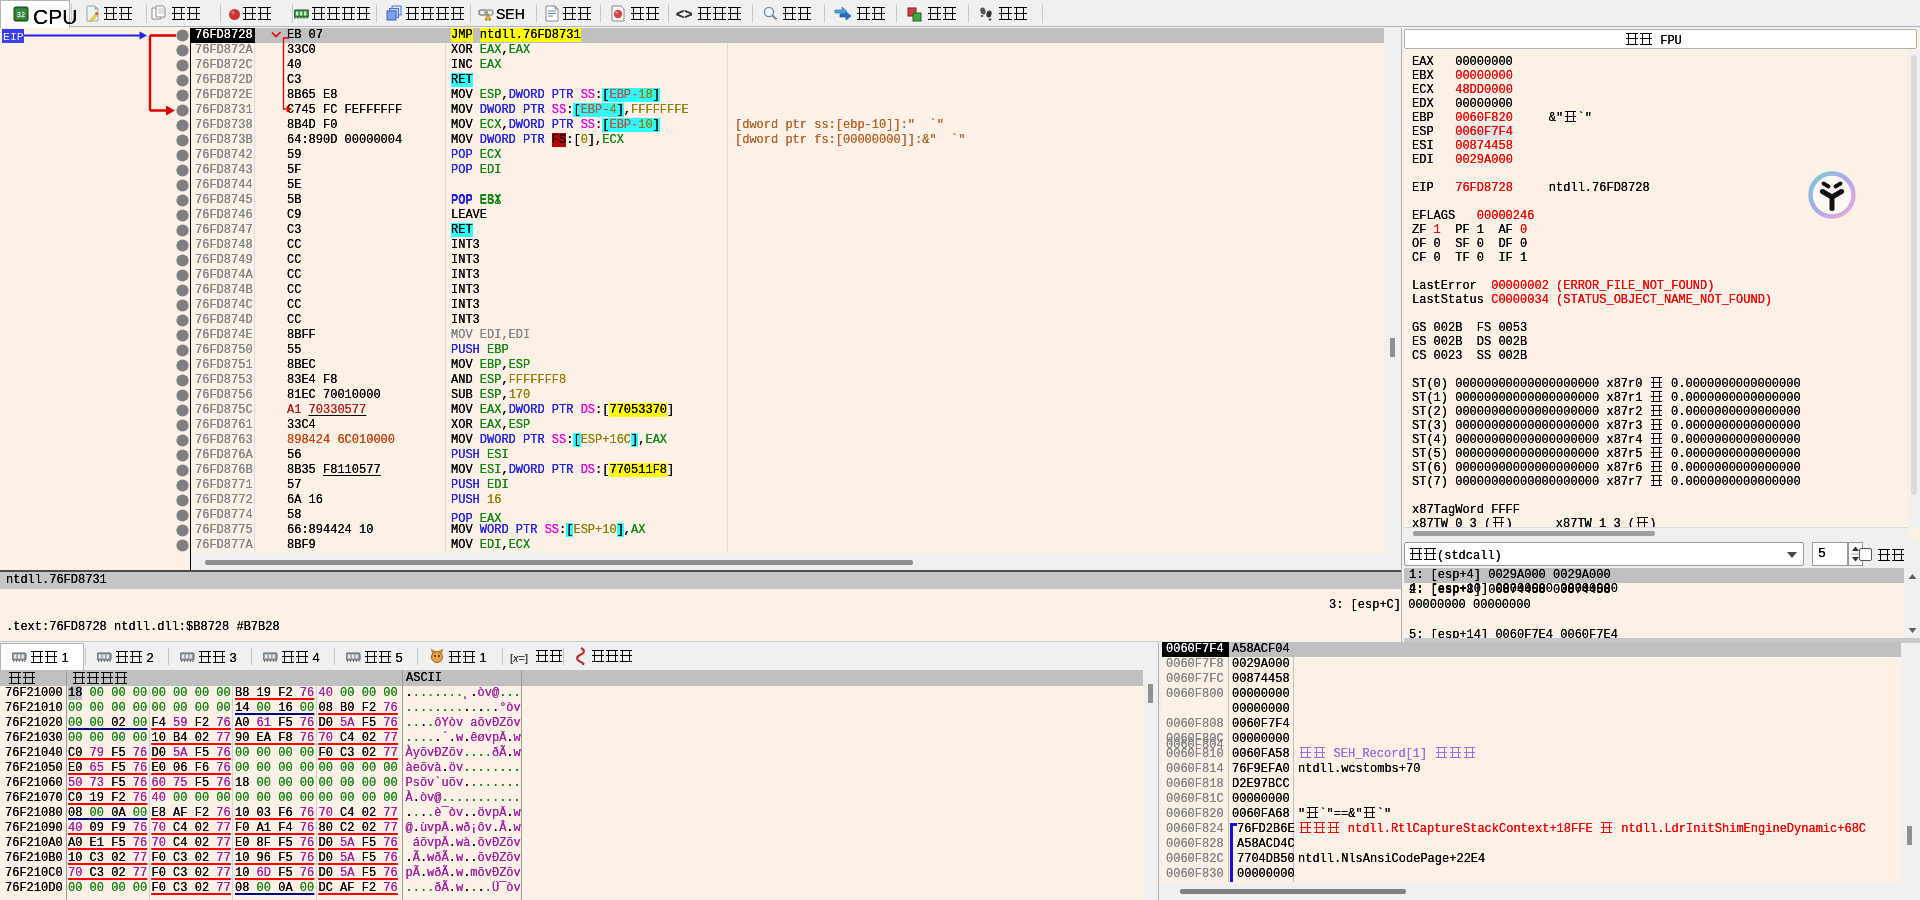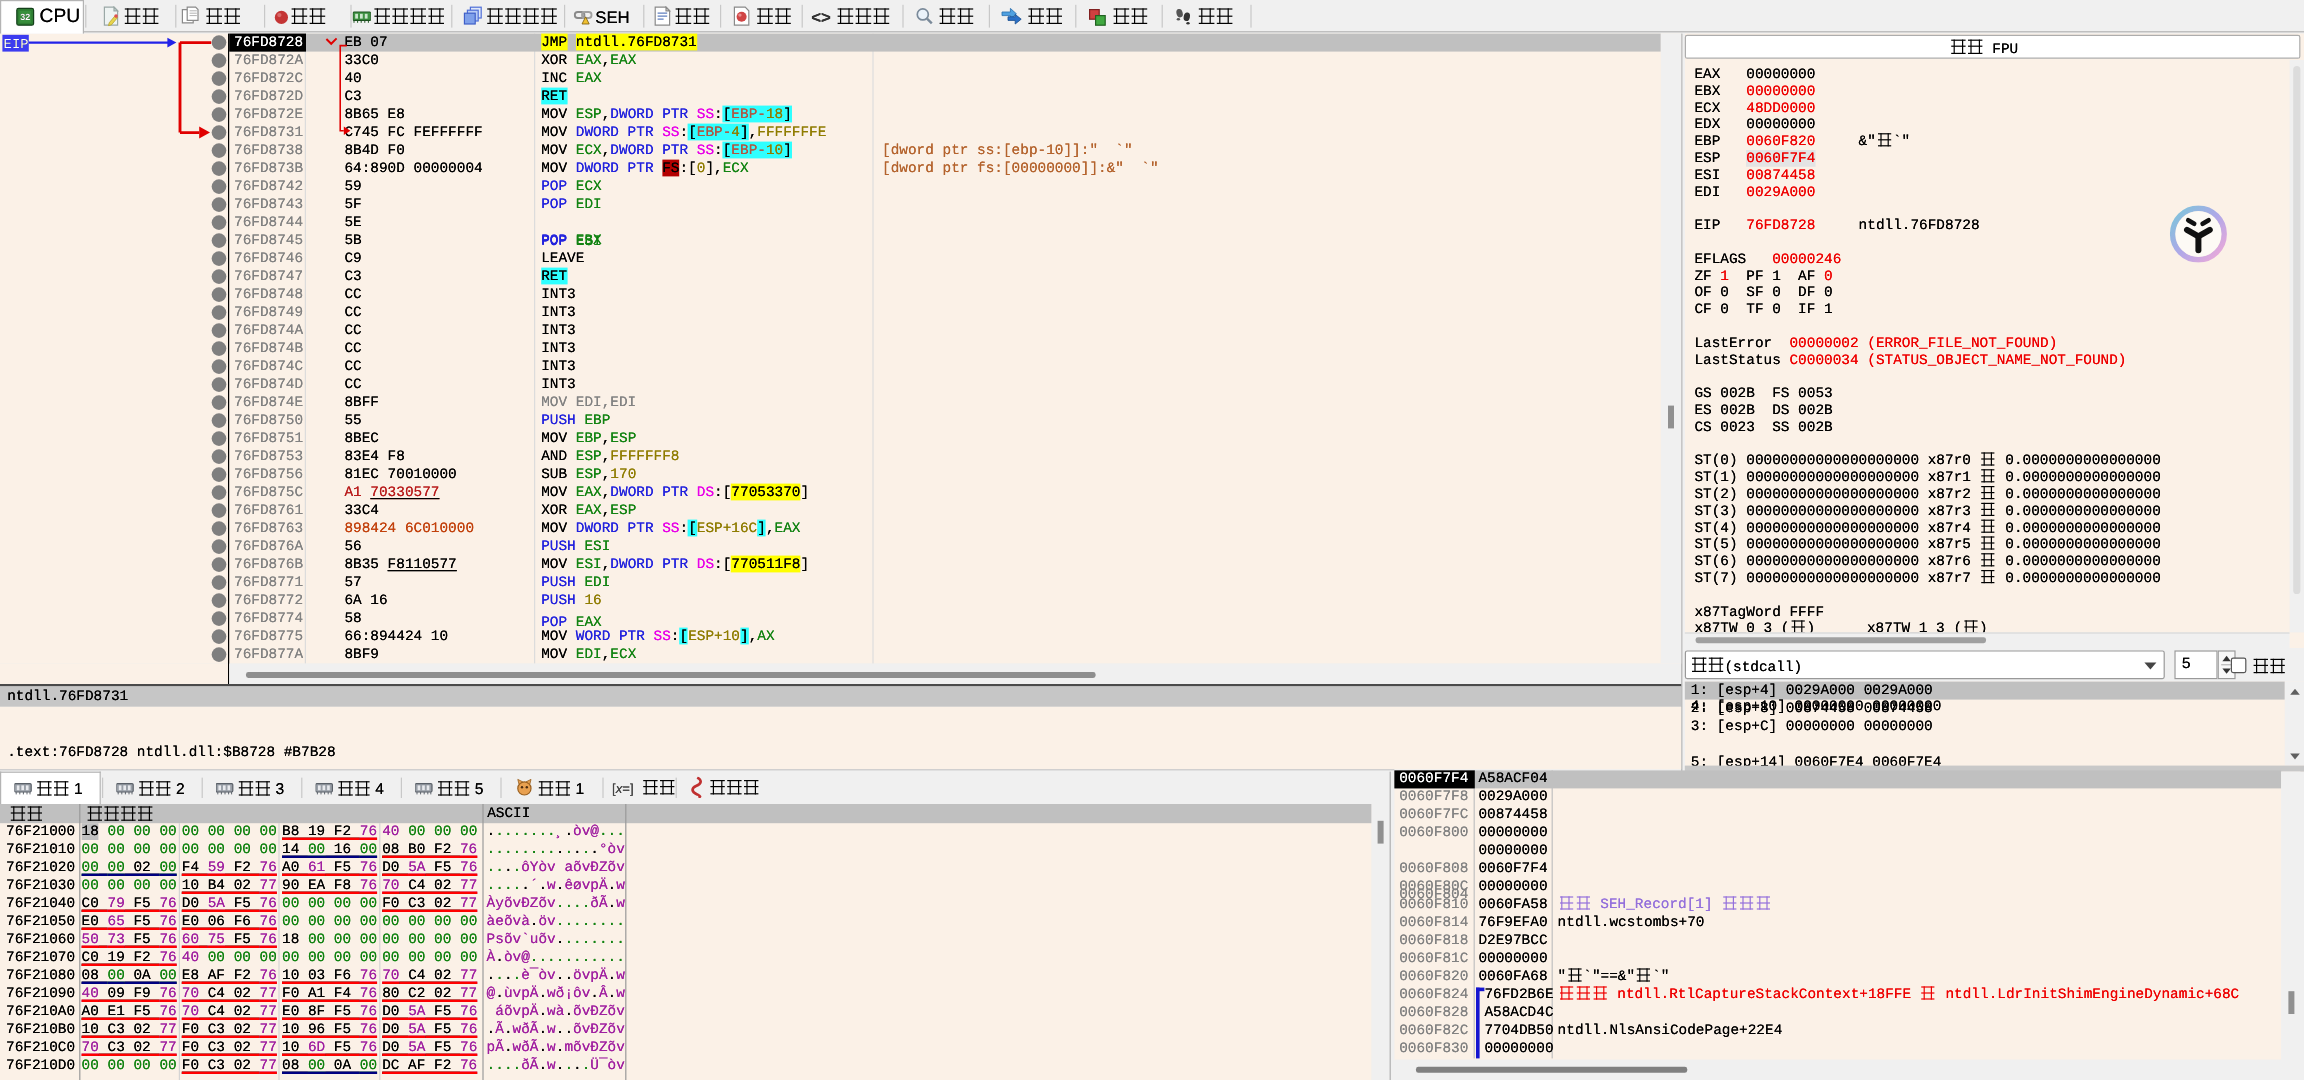--- a/index.html
+++ b/index.html
@@ -40,21 +40,21 @@
 <div class="abs pre" style="left:6px;top:573px;height:15px;line-height:15px">ntdll.76FD8731</div>
 <div class="abs" style="left:0;top:588.5px;width:1401px;height:52.5px;background:#FBF1E7"></div>
 <div class="abs pre" style="left:6px;top:620px;height:15px;line-height:15px">.text:76FD8728 ntdll.dll:$B8728 #B7B28</div>
 <div class="abs" style="left:0;top:0;width:1920px;height:27px;background:#F0F0F0;border-bottom:1px solid #B4B4B4"></div>
 <div class="abs" style="left:0;top:0;width:70px;height:28px;background:#FFF;border:1px solid #B4B4B4;border-bottom:none"></div>
 <svg class="abs" style="left:12px;top:5px" width="18" height="18" viewBox="0 0 18 18">
     <rect x="2" y="2" width="14" height="14" rx="1.5" fill="#2E7D32" stroke="#14401b"></rect>
     <rect x="4" y="4" width="10" height="10" fill="#388E3C"></rect>
     <text x="9" y="12" font-size="7.5" font-family="Liberation Sans" fill="#fff" text-anchor="middle" font-weight="bold">32</text>
   </svg>
-<div class="abs sans" style="left:33px;top:5px;font-size:16px">CPU</div>
+<div class="abs sans" style="left:33px;top:5px;font-size:21px">CPU</div>
 <div class="abs" style="left:71px;top:4px;width:1px;height:19px;background:#C8C8C8"></div>
 <svg class="abs" style="left:84px;top:5px" width="17" height="17" viewBox="0 0 17 17">
     <path d="M3 1h8l3 3v12H3z" fill="#EEF3F2" stroke="#9AA8A6"></path>
     <path d="M11 1l3 3h-3z" fill="#c7d4d2" stroke="#9AA8A6"></path>
     <path d="M7 14l5-6 2 1.6-5 6-2.6.8z" fill="#E8D44D" stroke="#b09f2a" stroke-width=".6"></path>
     <circle cx="12.7" cy="8.4" r="1.5" fill="#E05050"></circle>
   </svg>
 <div class="abs" style="left:103px;top:7px"><i class="cj14"></i><i class="cj14"></i></div>
 <div class="abs" style="left:146px;top:4px;width:1px;height:19px;background:#C8C8C8"></div>
 <svg class="abs" style="left:150px;top:5px" width="17" height="17" viewBox="0 0 17 17">
@@ -359,21 +359,21 @@
 <svg class="abs" style="left:1850px;top:545px" width="11" height="18">
     <path d="M2 6 L5.5 1.5 L9 6 Z" fill="#333"></path>
     <path d="M2 12 L5.5 16.5 L9 12 Z" fill="#333"></path>
     <path d="M1 9 H10" stroke="#999" stroke-width=".7"></path>
   </svg>
 <div class="abs" style="left:1859px;top:548px;width:13px;height:13px;background:#FFF;border:1.3px solid #555;border-radius:2px"></div>
 <div class="abs" style="left:1877px;top:549px"><i class="cj13"></i><i class="cj13"></i></div>
 <div class="abs" style="left:1404px;top:568px;width:500px;height:15px;background:#C0C0C0"></div>
 <div class="abs pre" style="left:1409px;top:568px;height:15px;line-height:15px">1: [esp+4] 0029A000 0029A000</div>
 <div class="abs pre" style="left:1409px;top:583px;height:15px;line-height:15px">2: [esp+8] 00874458 00874458</div>
-<div class="abs pre" style="left:1409px;top:598px;height:15px;line-height:15px">3: [esp+C] 00000000 00000000</div>
+<div class="abs pre" style="left:1329px;top:598px;height:15px;line-height:15px">3: [esp+C] 00000000 00000000</div>
 <div class="abs pre" style="left:1409px;top:582px;height:15px;line-height:15px">4: [esp+10] 00000000 00000000</div>
 <div class="abs pre" style="left:1409px;top:628px;height:15px;line-height:15px">5: [esp+14] 0060F7E4 0060F7E4</div>
 <div class="abs" style="left:1904px;top:568px;width:16px;height:70px;background:#F0F0F0"></div>
 <svg class="abs" style="left:1907px;top:572px" width="11" height="10">
     <path d="M1.5 7 L5.5 2 L9.5 7 Z" fill="#606060"></path>
   </svg>
 <svg class="abs" style="left:1907px;top:625px" width="11" height="10">
     <path d="M1.5 3 L5.5 8 L9.5 3 Z" fill="#606060"></path>
   </svg>
 <div class="abs" style="left:1404px;top:638px;width:516px;height:5px;background:#C8C8C8"></div>

